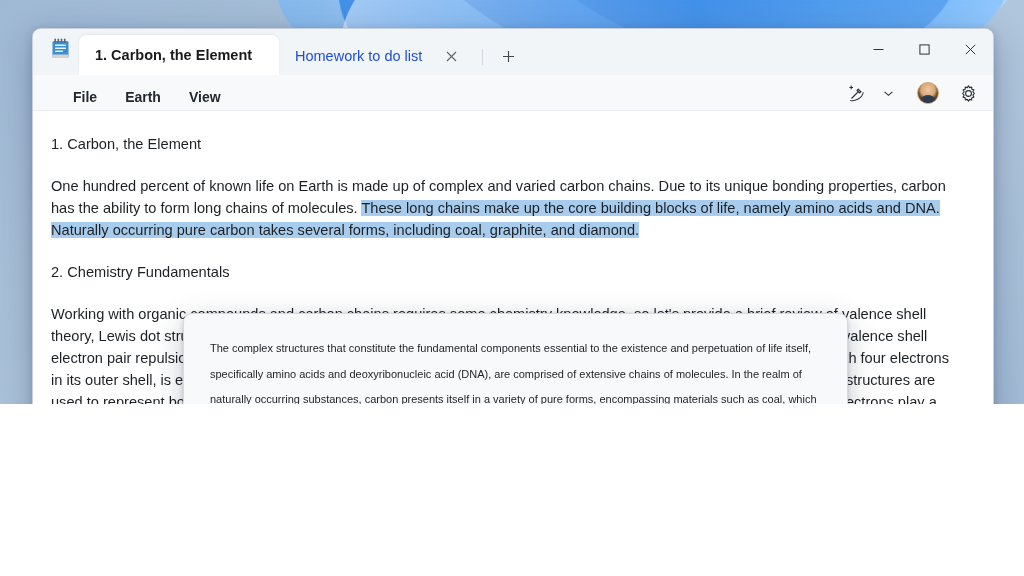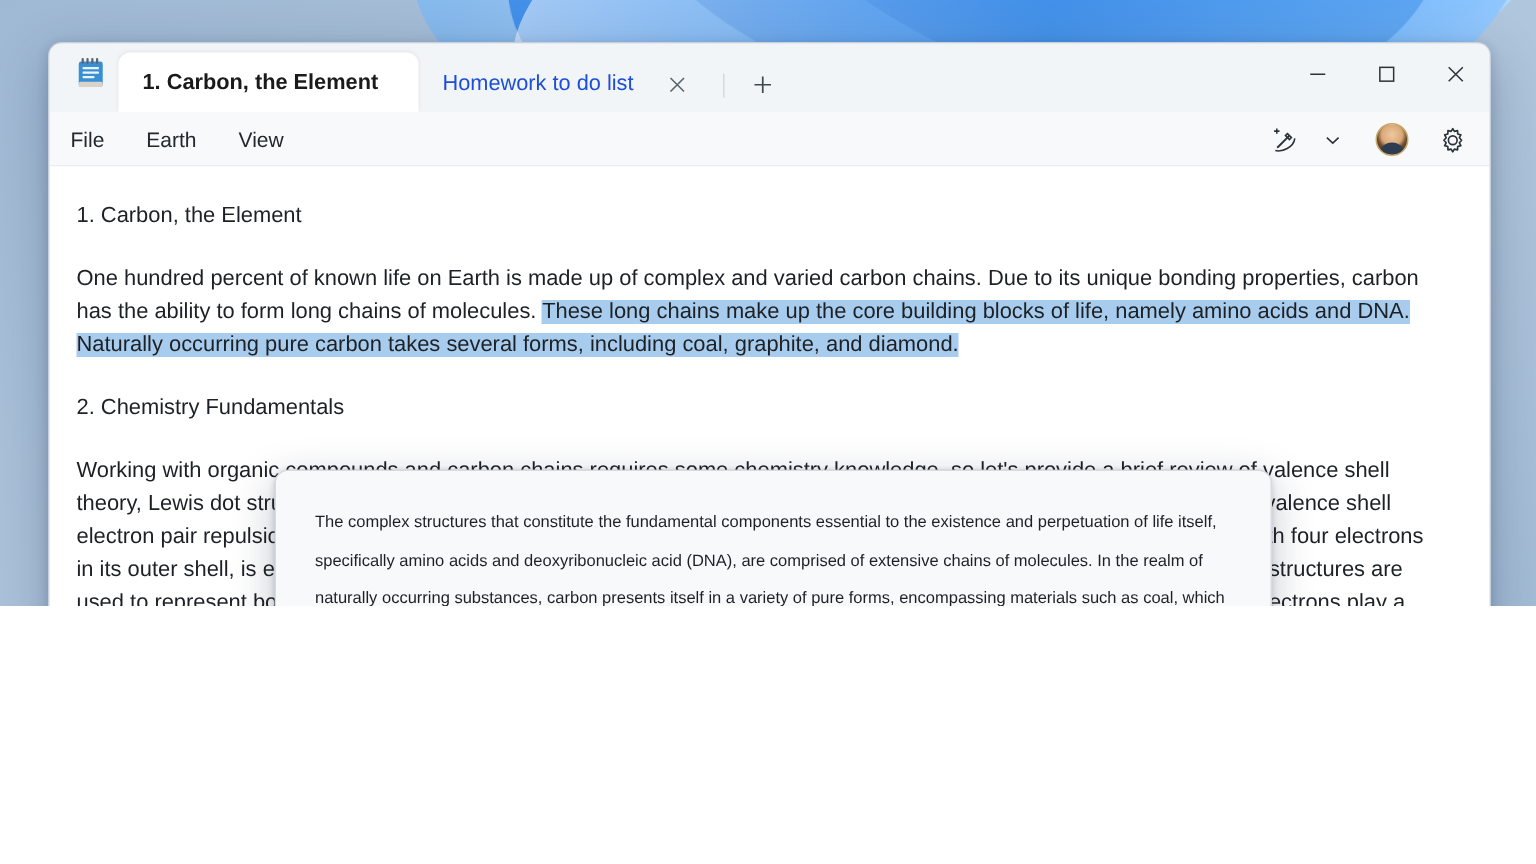--- a/index.html
+++ b/index.html
@@ -137,24 +137,25 @@
     width: 46px; height: 40px;
     display: flex; align-items: center; justify-content: center;
     color: #2b3238;
   }
 
   
   .menubar {
     height: 36px;
     background: #f7f9fb;
     display: flex;
-    align-items: center;
-    padding-left: 0;
+    align-items: flex-end;
+    padding-left: 26px;
     position: relative;
     border-bottom: 1px solid #eaeef2;
+    font-weight: bold;
   }
   .menu-item {
     font-size: 14px;
     color: #22282e;
     padding: 5px 14px;
     border-radius: 5px;
   }
   .menu-right {
     position: absolute;
     right: 10px; top: 0;

